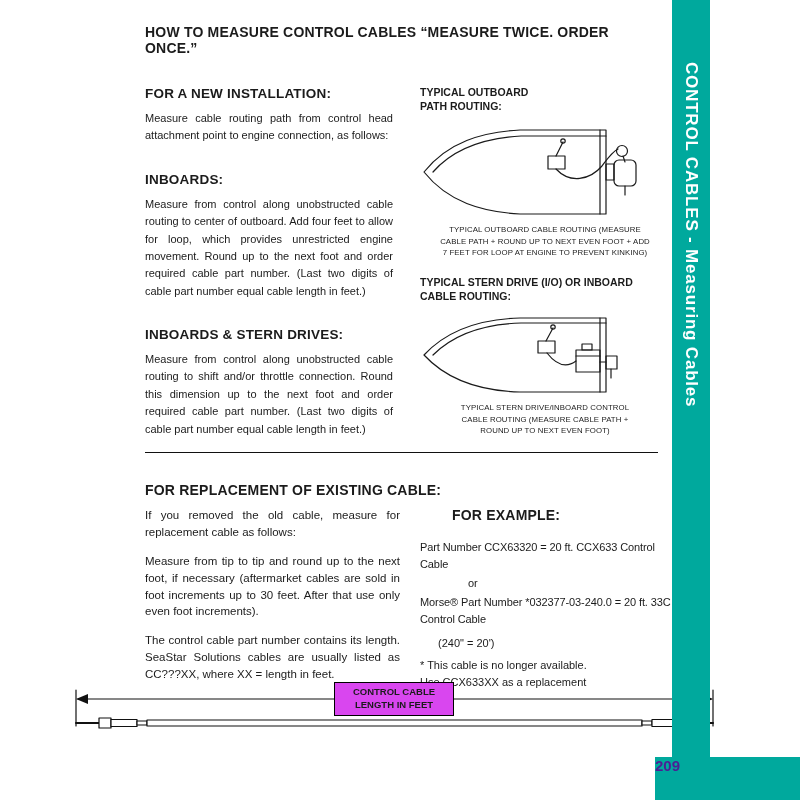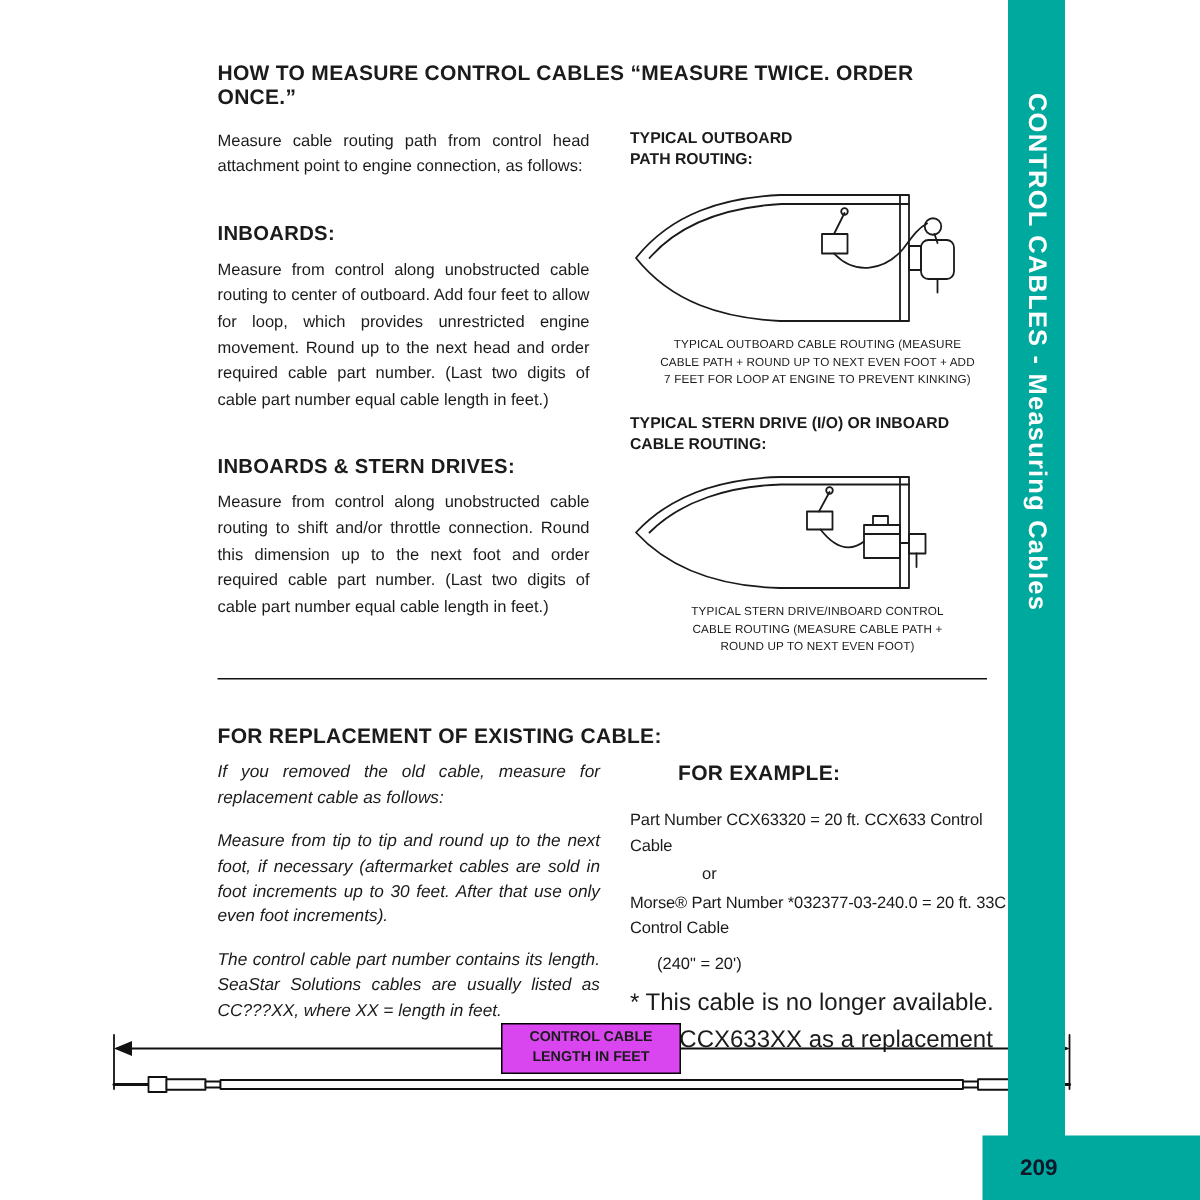--- a/index.html
+++ b/index.html
@@ -9,21 +9,21 @@
     width: 800px;
     height: 800px;
     background: #ffffff;
     font-family: "Liberation Sans", sans-serif;
     color: #1b1b1b;
     overflow: hidden;
   }
 
   .page-title {
     position: absolute;
-    left: 145px; top: 40px;
+    left: 145px; top: 24px;
     width: 520px;
     font-size: 14px;
     font-weight: bold;
     letter-spacing: .2px;
   }
 
   .h2 { font-size: 13.5px; font-weight: bold; letter-spacing: .2px; }
   .body-text {
     font-size: 11px;
     line-height: 1.58;
@@ -63,34 +63,34 @@
 
   .replacement-head {
     position: absolute;
     left: 145px; top: 466px;
     font-size: 14px;
     font-weight: bold;
     letter-spacing: .2px;
     margin-top: 16px;
   }
 
-  .rep-left  { position: absolute; left: 145px; top: 507px; width: 255px; font-style: italic; }
+  .rep-left  { position: absolute; left: 145px; top: 507px; width: 255px; }
   .rep-right { position: absolute; left: 420px; top: 507px; width: 256px; }
   .rep-left p { margin-bottom: 12px; font-size: 11.5px; line-height: 1.47; text-align: justify; }
 
   .example-head { margin-bottom: 16px; padding-left: 32px; }
   .example-line {
     font-size: 11px;
     line-height: 1.5;
     width: 260px;
     letter-spacing: -0.1px;
   }
   .or-line { margin: 5px 0 5px 48px; font-size: 11px; }
   .conversion-line { margin: 10px 0 8px 18px; font-size: 11px; }
-  .note-line { font-size: 16px; line-height: 1.55; }
+  .note-line { font-size: 11px; line-height: 1.55; }
 
   
   .cable-diagram {
     position: absolute;
     left: 72px; top: 682px;
     width: 645px; height: 56px;
   }
   .cable-svg { position: absolute; left: 0; top: 0; }
   .cable-label-box {
     position: absolute;
@@ -124,42 +124,41 @@
     font-weight: bold;
     letter-spacing: .8px;
     padding-top: 62px;
     white-space: nowrap;
   }
   .page-num-block {
     position: absolute;
     left: 655px; top: 757px;
     width: 145px; height: 43px;
     background: #00a99d;
-    color: #0f172a;
+    color: #4c1d95;
     font-size: 15px;
     font-weight: bold;
     display: flex;
-    align-items: center;
-    padding-left: 25px;
   }
 
   svg { stroke-linecap: round; stroke-linejoin: round; }
 </style>
 </head>
 <body>
 
 <div class="page">
 
   <div class="page-title">HOW TO MEASURE CONTROL CABLES “MEASURE TWICE. ORDER ONCE.”</div>
 
   <div class="col-left">
+    <div class="h2 sec-head">FOR A NEW INSTALLATION:</div>
     <div class="body-text">Measure cable routing path from control head attachment point to engine connection, as follows:</div>
 
     <div class="h2 sec-head sec-gap">INBOARDS:</div>
-    <div class="body-text">Measure from control along unobstructed cable routing to center of outboard. Add four feet to allow for loop, which provides unrestricted engine movement. Round up to the next head and order required cable part number. (Last two digits of cable part number equal cable length in feet.)</div>
+    <div class="body-text">Measure from control along unobstructed cable routing to center of outboard. Add four feet to allow for loop, which provides unrestricted engine movement. Round up to the next foot and order required cable part number. (Last two digits of cable part number equal cable length in feet.)</div>
 
     <div class="h2 sec-head sec-gap">INBOARDS &amp; STERN DRIVES:</div>
     <div class="body-text">Measure from control along unobstructed cable routing to shift and/or throttle connection. Round this dimension up to the next foot and order required cable part number. (Last two digits of cable part number equal cable length in feet.)</div>
   </div>
 
   <div class="col-right">
 
     <div class="diagram-label" style="width:130px;">TYPICAL OUTBOARD PATH ROUTING:</div>
 
     <svg class="boat-svg" width="240" height="102" viewBox="0 0 240 102" fill="none" stroke="#1a1a1a" stroke-width="1.2">

